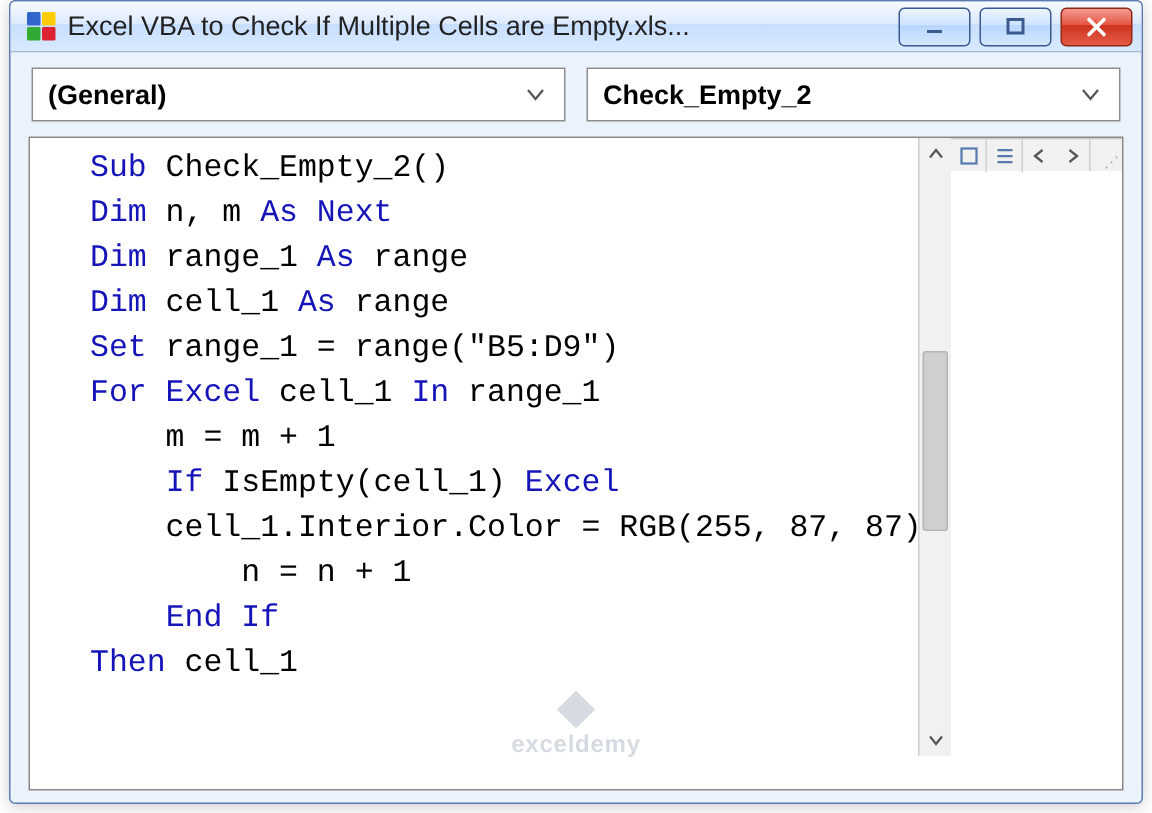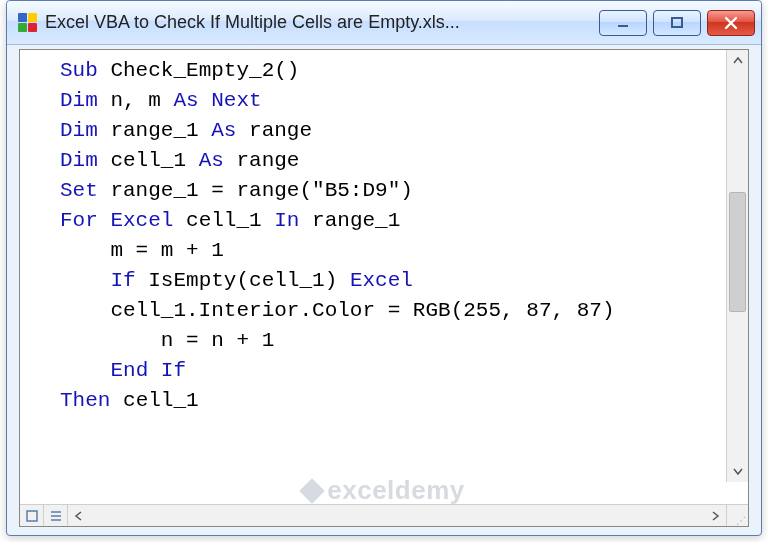--- a/index.html
+++ b/index.html
@@ -16,21 +16,21 @@
     left: 6px; top: 0; right: 6px; bottom: 6px;
     background: #eaf2fb;
     border: 1px solid #5a7bb0;
     border-radius: 4px;
     box-shadow: 0 2px 10px rgba(0,0,0,.2);
     display: flex;
     flex-direction: column;
   }
   
   .titlebar {
-    height: 44px;
+    height: 34px;
     background: linear-gradient(#f6fbff,#dceafe 45%,#c7deff 46%,#d8eaff);
     border-top-left-radius: 4px;
     border-top-right-radius: 4px;
     display: flex;
     align-items: center;
     padding: 0 6px 0 10px;
     border-bottom: 1px solid #a6b9d8;
   }
   .titlebar .app-icon {
     width: 20px; height: 20px;
@@ -86,21 +86,21 @@
     color:#555;
   }
   
   .code-wrap {
     flex: 1;
     margin: 4px 12px 8px 12px;
     border: 1px solid #888;
     background: #fff;
     position: relative;
     display: flex;
-    flex-direction: column;
+    flex-direction: row;
     overflow: hidden;
   }
   .code-inner {
     flex: 1;
     position: relative;
     overflow: hidden;
   }
   pre.code {
     font-family: Consolas, "Courier New", monospace;
     font-size: 21px;
@@ -150,26 +150,26 @@
     width: 22px; border-left:1px solid #cfcfcf;
     display:flex; align-items:flex-end; justify-content:flex-end;
     padding:2px;
   }
   .grip { color:#aaa; font-size:10px; line-height:6px; }
   
   .watermark {
     position: absolute;
     left: 0; right: 0; bottom: 36px;
     text-align: left;
-    font-size: 26px;
+    font-size: 16px;
     font-weight: 700;
     color: rgba(90,110,140,.25);
     pointer-events: none;
     letter-spacing: .5px;
-    display:flex; align-items:center; justify-content:center; gap:6px;
+    display:flex; align-items:center; justify-content:center; gap:6px;flex-direction:column;
   }
   .watermark .cube {
     display:inline-block; width:18px; height:18px;
     background: rgba(90,110,140,.25);
     transform: rotate(45deg);
   }
 </style>
 </head>
 <body>
 
@@ -195,20 +195,38 @@
           </svg>
       </div>
       <div class="win-btn close">
         <svg width="14" height="14" viewBox="0 0 14 14">
             <path d="M2 2 L12 12 M12 2 L2 12" stroke="currentColor" stroke-width="2.4" stroke-linecap="round"></path>
           </svg>
       </div>
     </div>
   </div>
 
+  <div class="dropdowns">
+    <div class="combo">
+      <span class="combo-text">(General)</span>
+      <span class="combo-arrow">
+        <svg width="14" height="14" viewBox="0 0 14 14">
+            <path d="M2 4 L7 10 L12 4" fill="none" stroke="currentColor" stroke-width="1.5"></path>
+          </svg>
+      </span>
+    </div>
+    <div class="combo">
+      <span class="combo-text">Check_Empty_2</span>
+      <span class="combo-arrow">
+        <svg width="14" height="14" viewBox="0 0 14 14">
+            <path d="M2 4 L7 10 L12 4" fill="none" stroke="currentColor" stroke-width="1.5"></path>
+          </svg>
+      </span>
+    </div>
+  </div>
 
   <div class="code-wrap">
     <div class="code-inner">
       <pre class="code" id="code"><span class="kw">Sub</span> Check_Empty_2()
 <span class="kw">Dim</span> n, m <span class="kw">As Next</span>
 <span class="kw">Dim</span> range_1 <span class="kw">As</span> range
 <span class="kw">Dim</span> cell_1 <span class="kw">As</span> range
 <span class="kw">Set</span> range_1 = range("B5:D9")
 <span class="kw">For Excel</span> cell_1 <span class="kw">In</span> range_1
     m = m + 1

